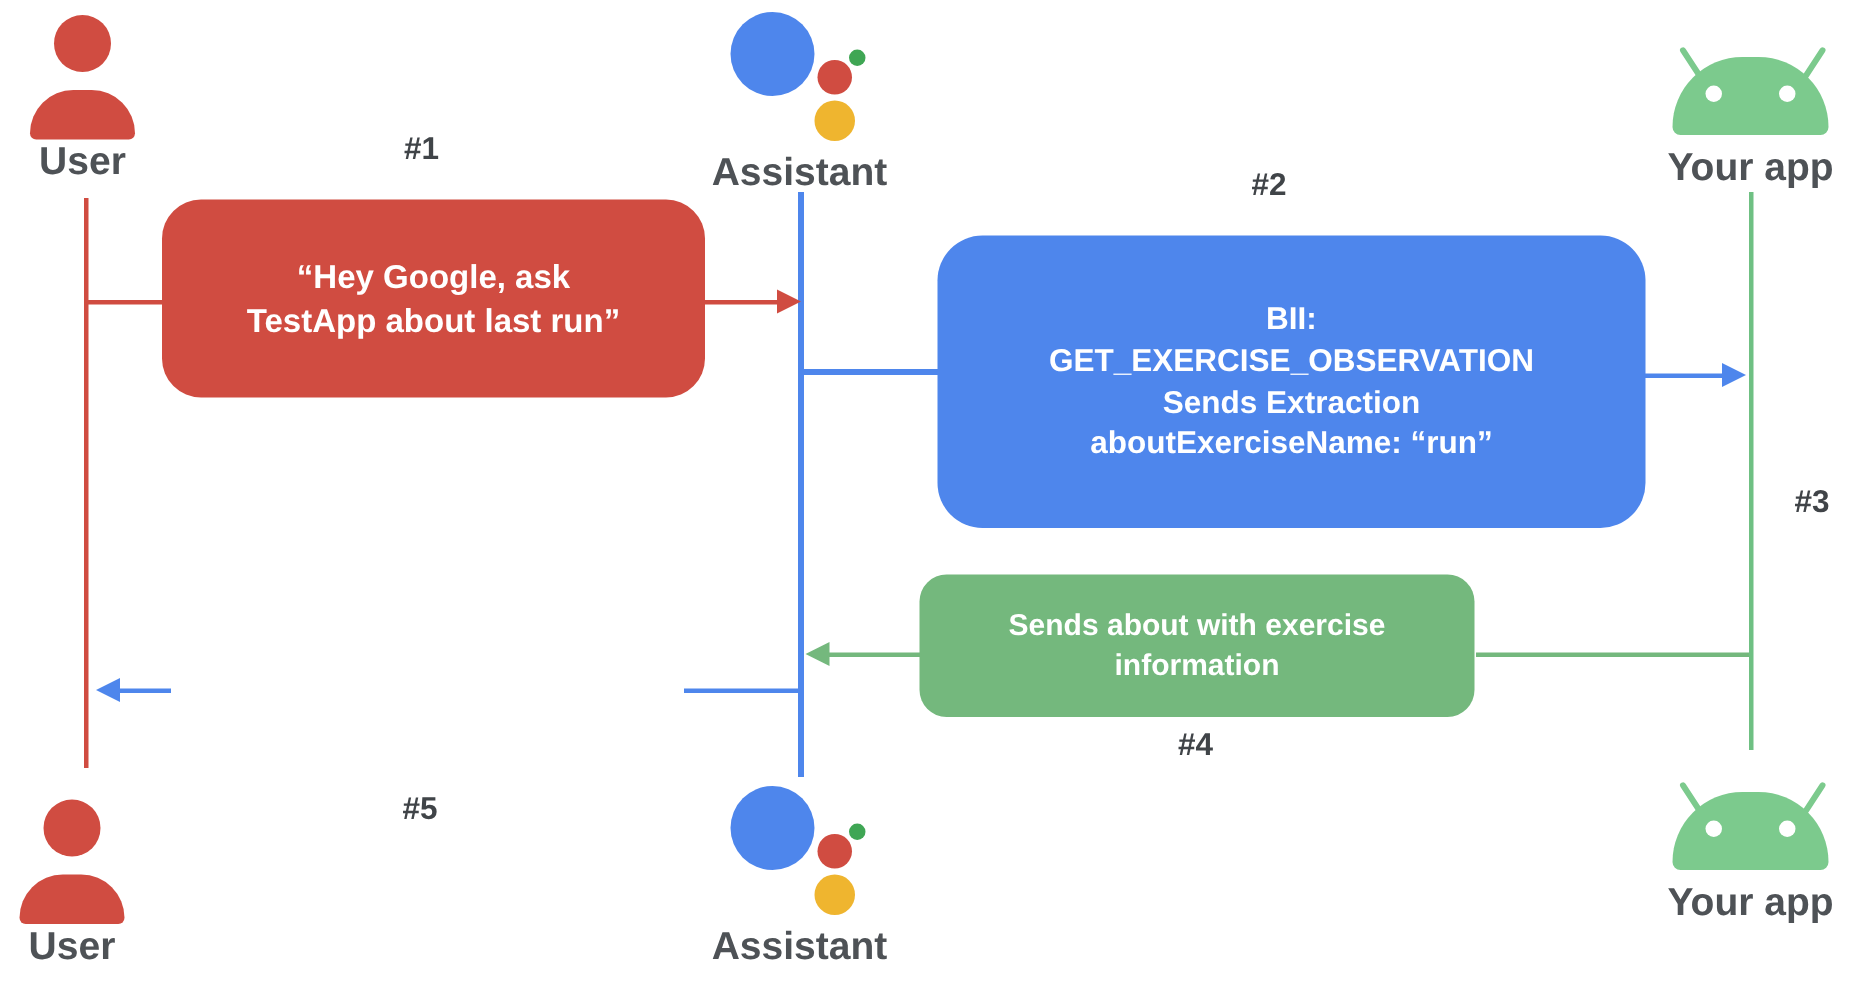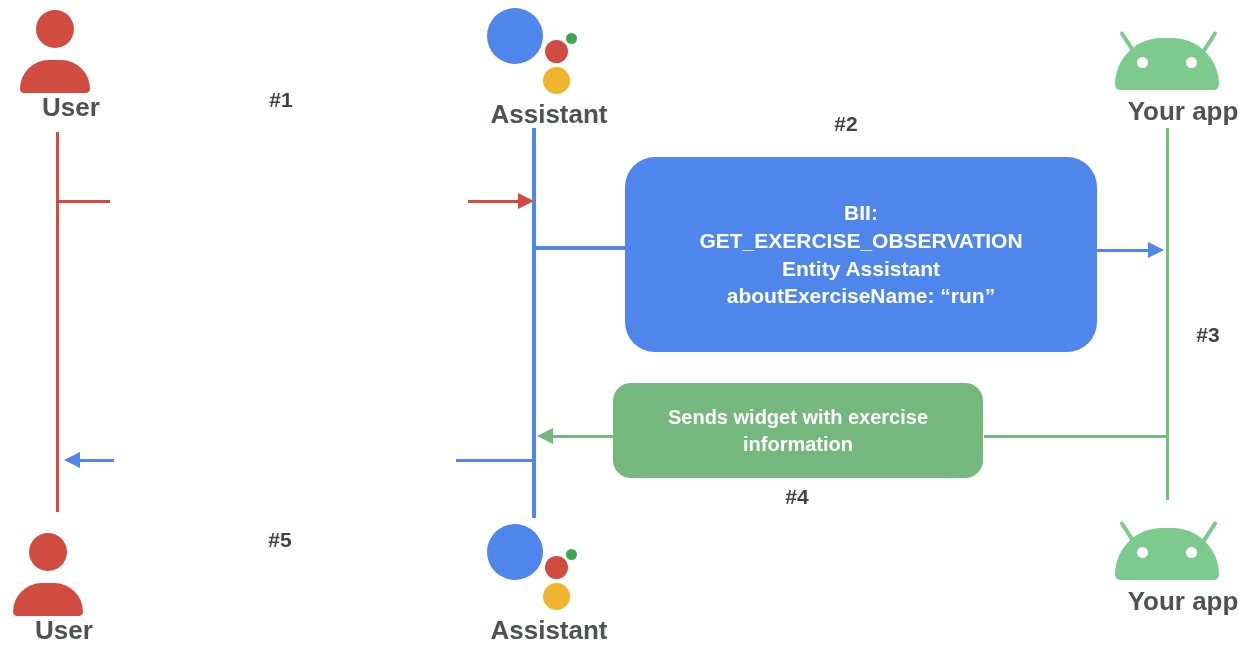--- a/index.html
+++ b/index.html
@@ -41,21 +41,21 @@
 
   .step {
     position: absolute;
     width: 60px;
     text-align: center;
     font-size: 21px;
     font-weight: bold;
     color: var(--step_gray);
   }
 
-  .actor { position: absolute; padding-left: 32px; }
+  .actor { position: absolute; }
   .actor-label {
     position: absolute;
     left: 0; right: 0;
     text-align: center;
     font-size: 26px;
     font-weight: bold;
     color: var(--label_gray);
     white-space: nowrap;
   }
 
@@ -89,30 +89,34 @@
   <div class="tri tri-right" style="left:1148px; top:242px; border-left:16px solid var(--blue);"></div>
 
   <div class="hline" style="left:984px; top:435px; width:182px; background:var(--green_box);"></div>
   <div class="hline" style="left:552px; top:435px; width:62px; background:var(--green_box);"></div>
   <div class="tri tri-left" style="left:537px; top:428px; border-right:16px solid var(--green_box);"></div>
 
   <div class="hline" style="left:456px; top:459px; width:76px; background:var(--blue);"></div>
   <div class="hline" style="left:80px; top:459px; width:34px; background:var(--blue);"></div>
   <div class="tri tri-left" style="left:64px; top:452px; border-right:16px solid var(--blue);"></div>
 
+  <div class="msg-box" style="left:108px; top:133px; width:362px; height:132px; border-radius:26px; background:var(--red); font-size:22px;">
+    <div class="msg-text">“Hey Google, ask
+TestApp about last run”</div>
+  </div>
 
   <div class="msg-box" style="left:625px; top:157px; width:472px; height:195px; border-radius:30px; background:var(--blue); font-size:21px;">
     <div class="msg-text">BII:
 GET_EXERCISE_OBSERVATION
-Entity Assistant
+Sends Extraction
 aboutExerciseName: “run”</div>
   </div>
 
   <div class="msg-box" style="left:613px; top:383px; width:370px; height:95px; border-radius:18px; background:var(--green_box); font-size:20px;">
-    <div class="msg-text">Sends widget with exercise
+    <div class="msg-text">Sends about with exercise
 information</div>
   </div>
 
 
   <div class="step" style="left:251px; top:88px;">#1</div>
   <div class="step" style="left:816px; top:112px;">#2</div>
   <div class="step" style="left:1178px; top:323px;">#3</div>
   <div class="step" style="left:767px; top:485px;">#4</div>
   <div class="step" style="left:250px; top:528px;">#5</div>
 

